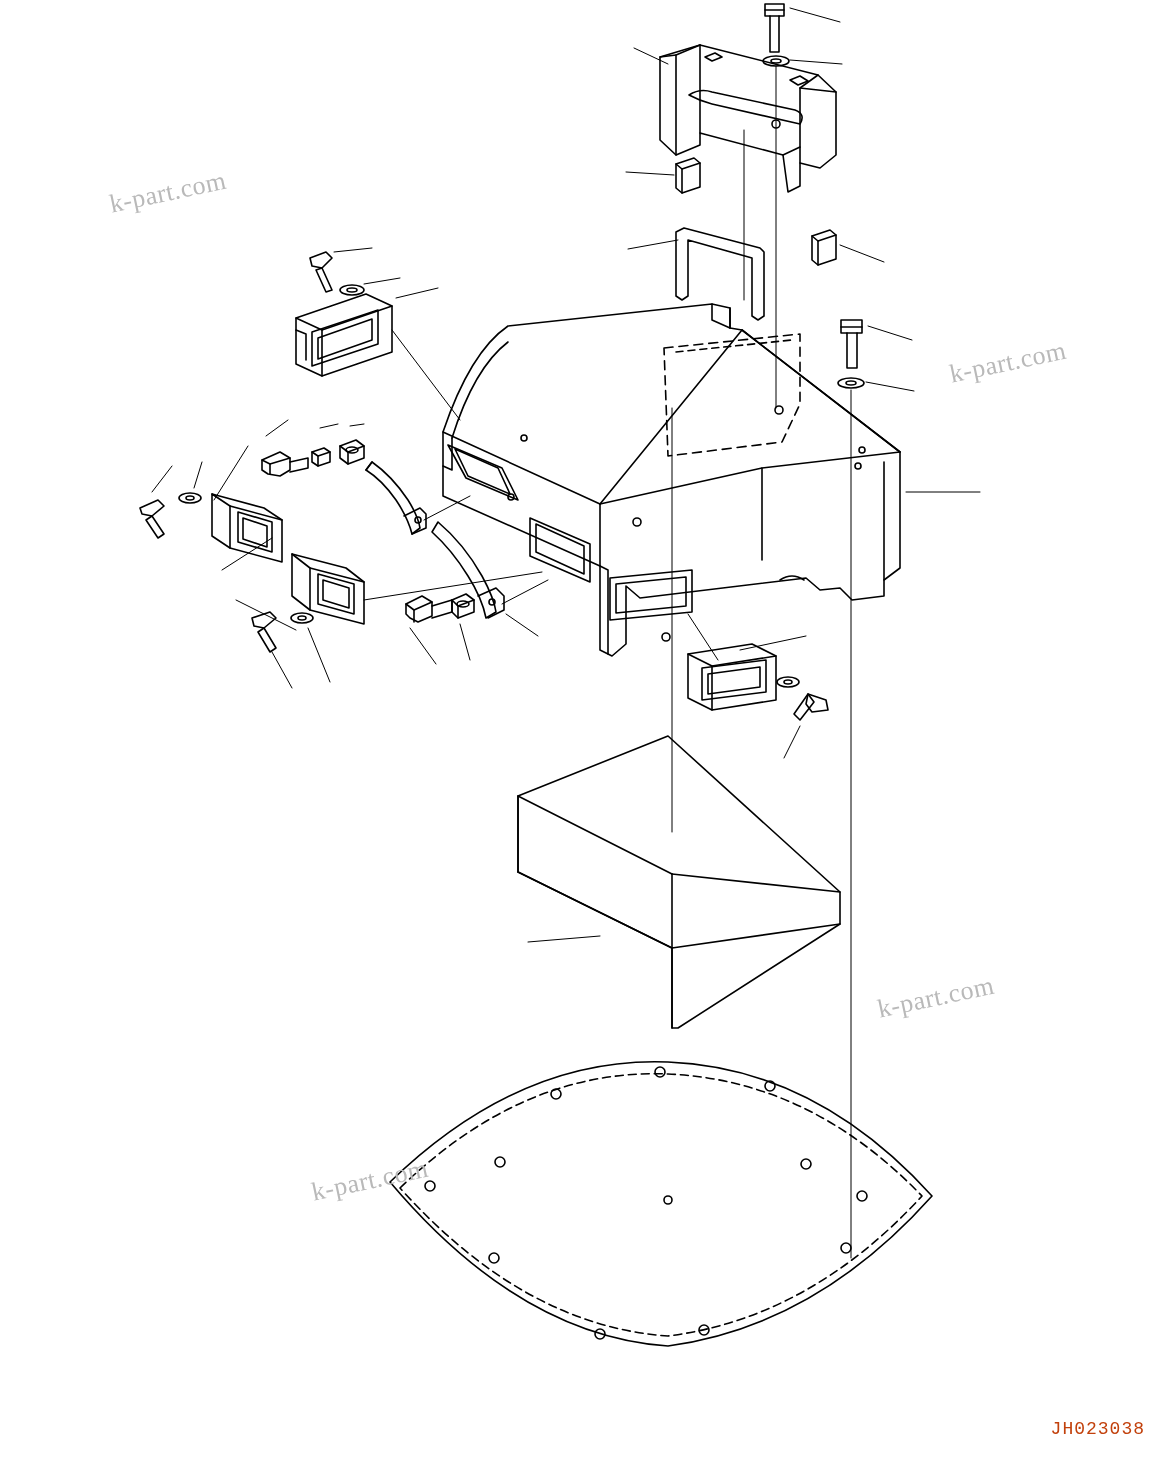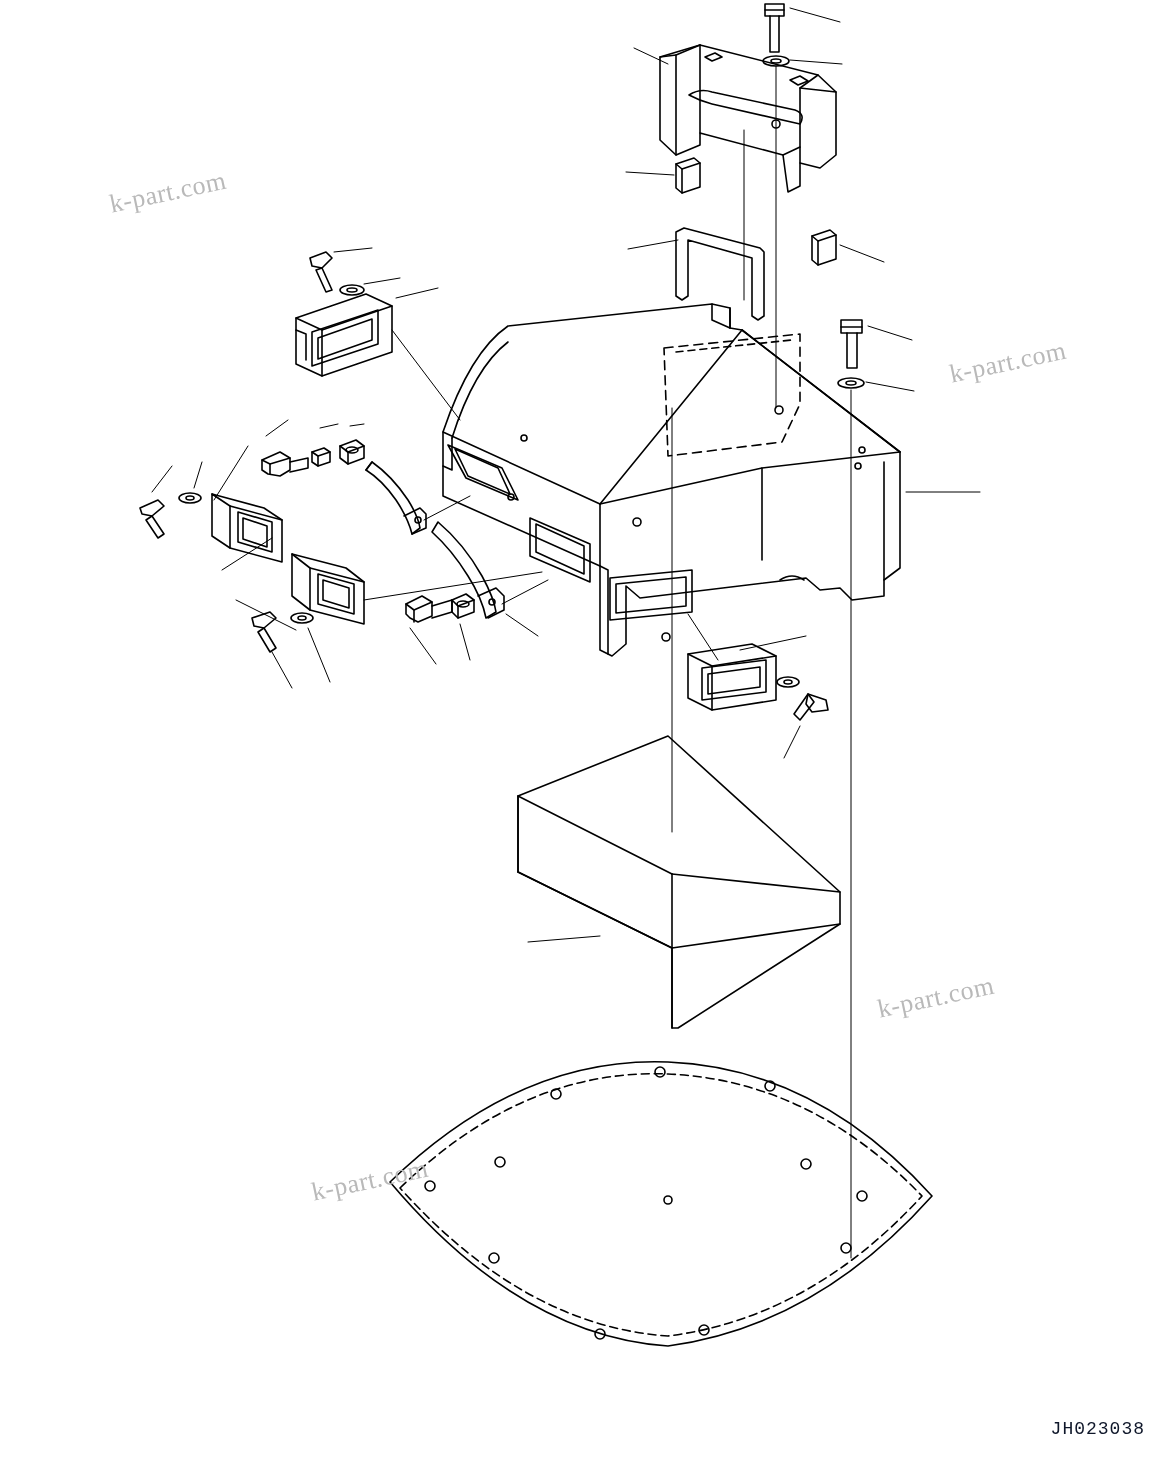--- a/index.html
+++ b/index.html
@@ -35,21 +35,21 @@
     white-space: nowrap;
     user-select: none;
   }
   #drawing-code {
     position: absolute;
     right: 18px;
     bottom: 18px;
     font-family: "Liberation Mono", monospace;
     font-size: 18px;
     letter-spacing: 1px;
-    color: #0f172a;
+    color: #c2410c;
   }
 </style>
 </head>
 <body>
 
 <div id="page">
 
   <svg id="diagram-svg" viewBox="0 0 1163 1457" xmlns="http://www.w3.org/2000/svg">
     <g fill="none" stroke="#000000" stroke-width="1.6" stroke-linejoin="round" stroke-linecap="round">
 

